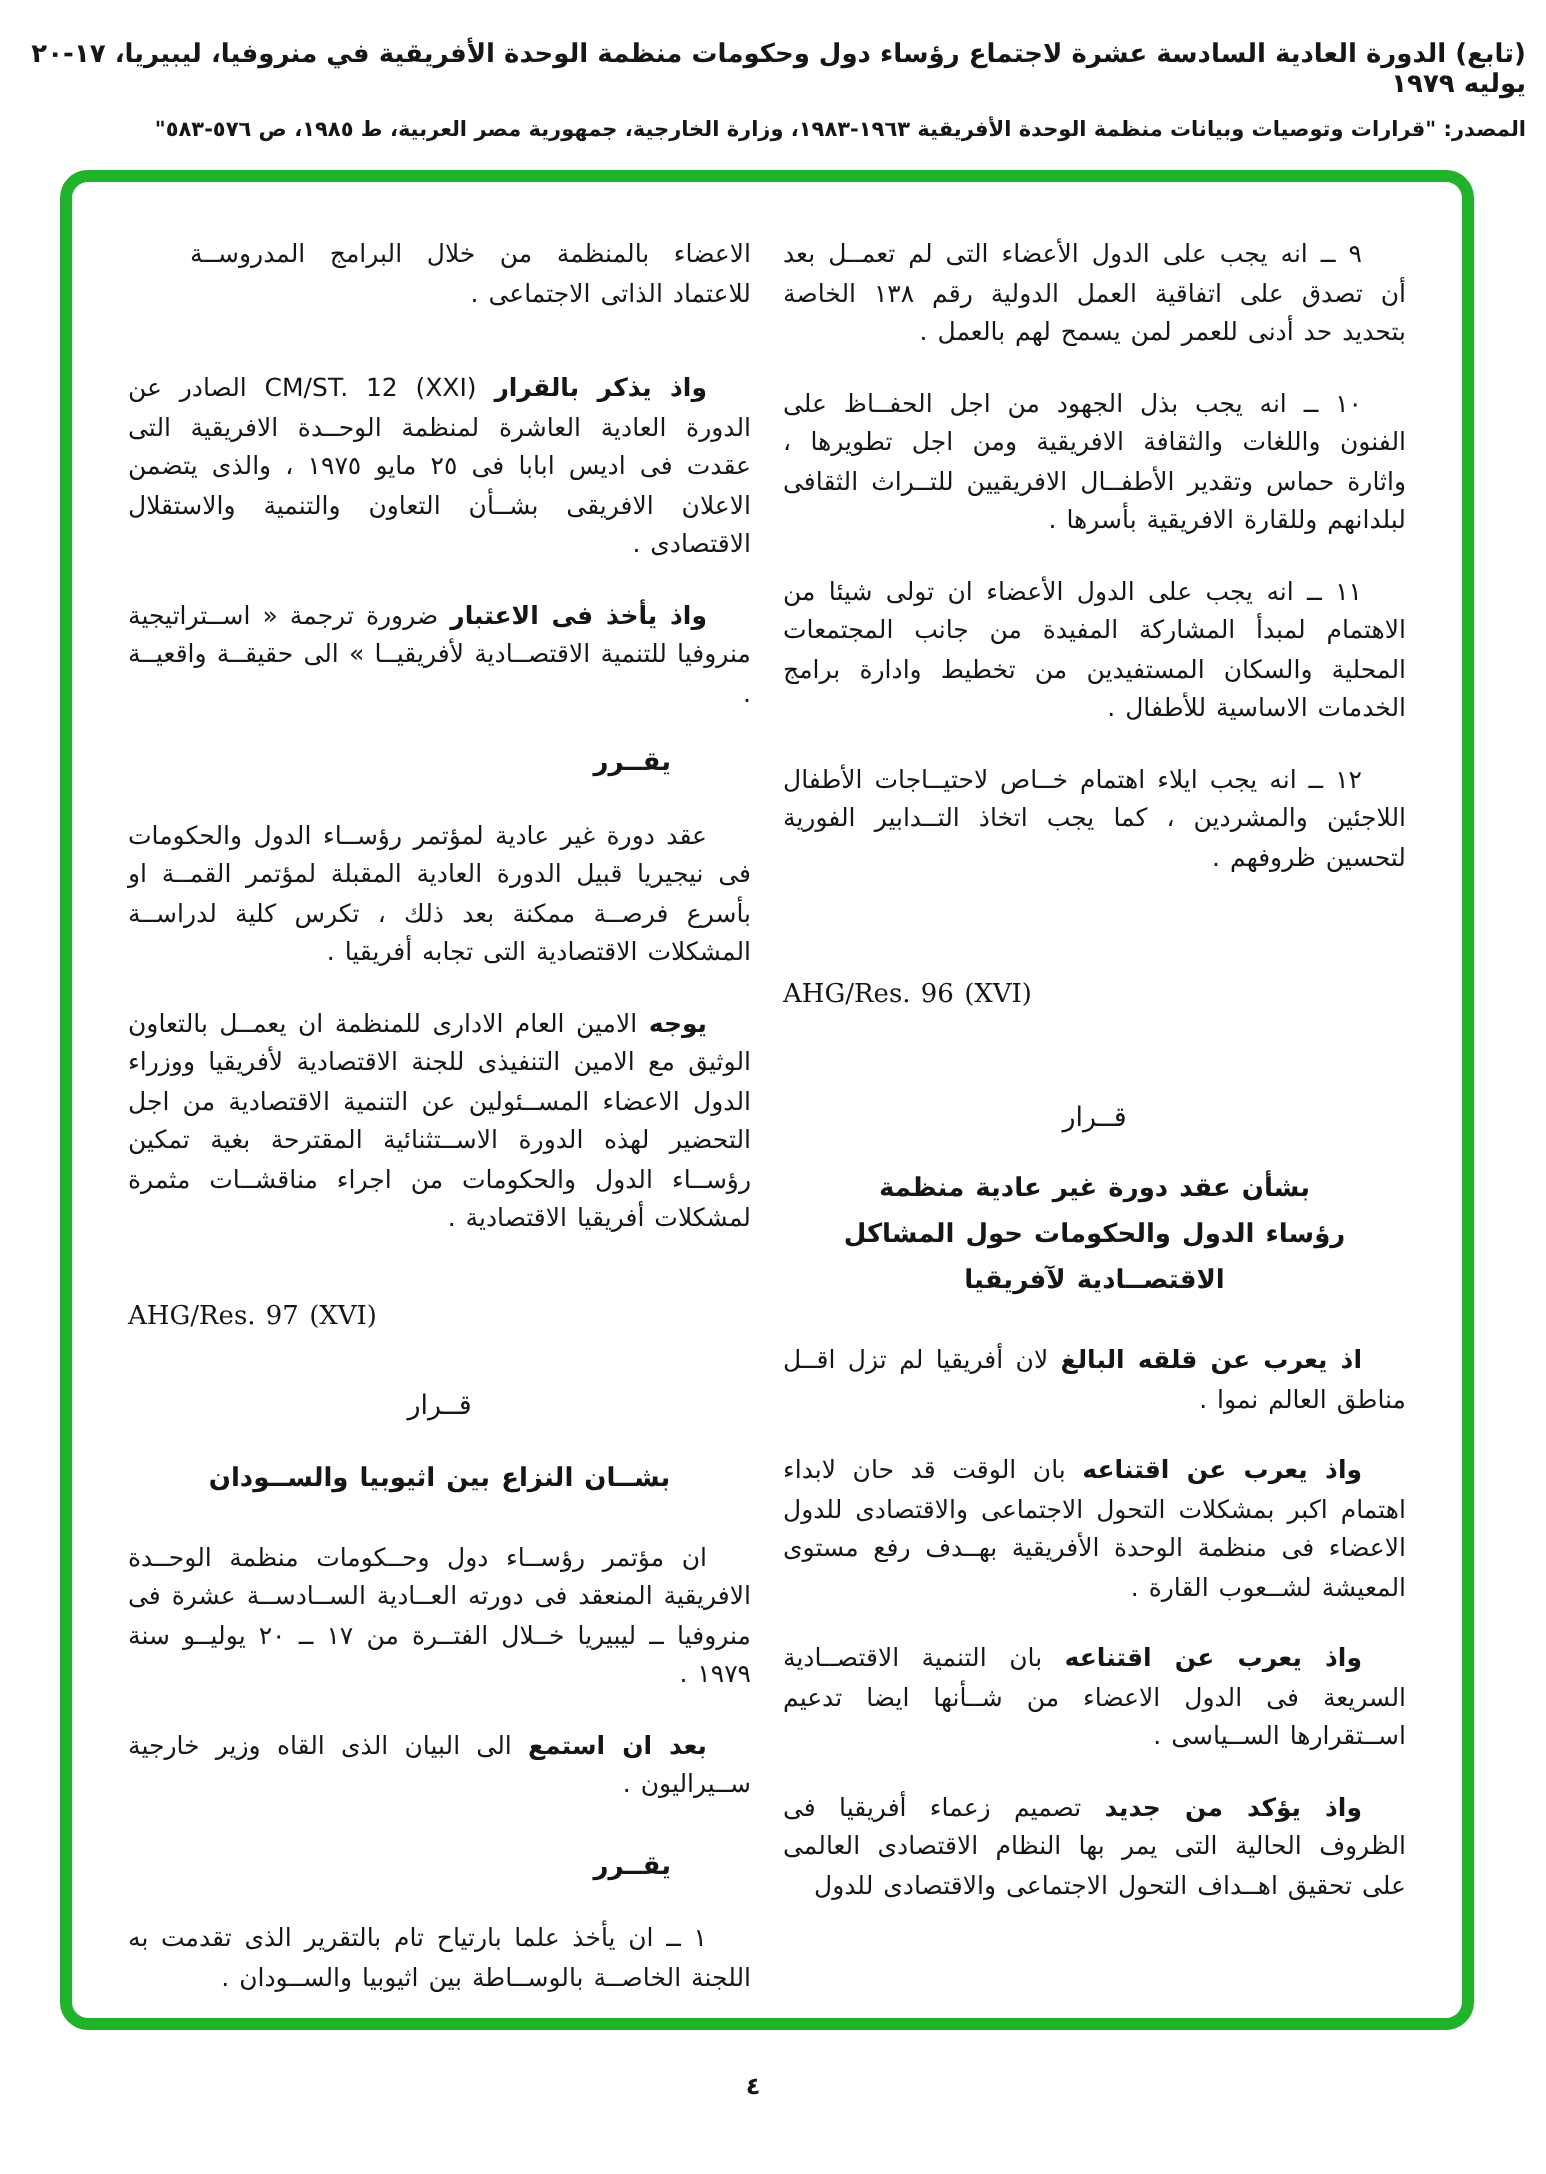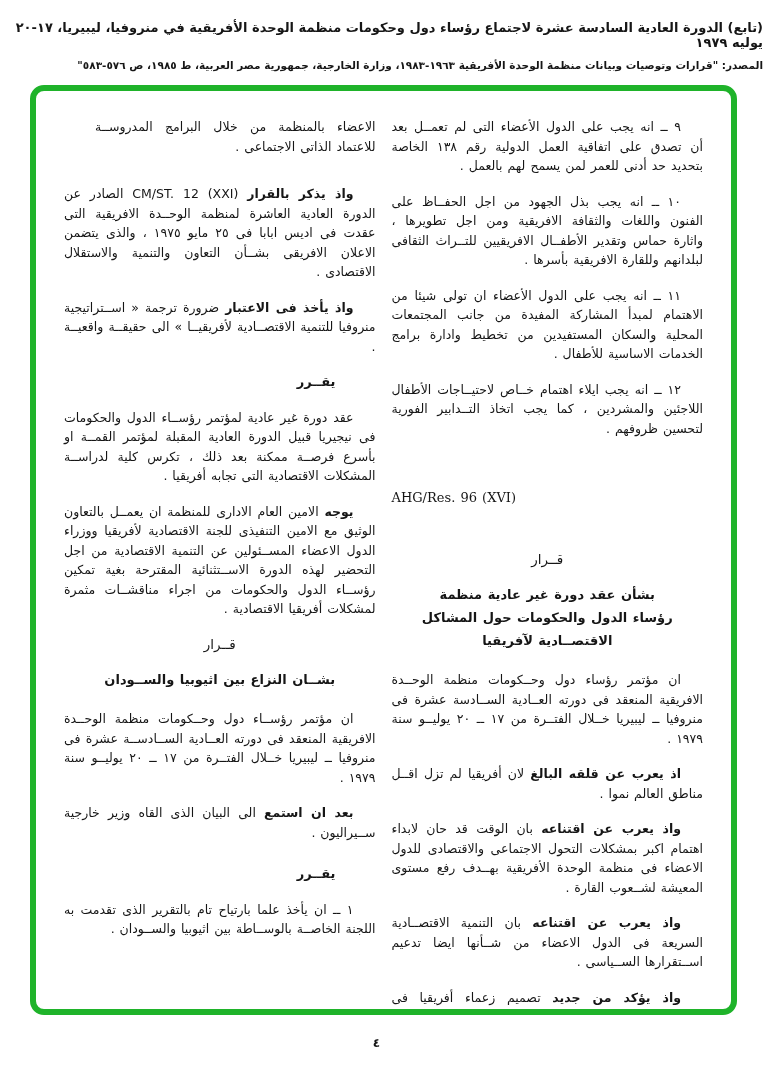--- a/index.html
+++ b/index.html
@@ -124,34 +124,34 @@
     <div class="col">
       <p class="para"><span>٩ ــ انه يجب على الدول الأعضاء التى لم تعمــل بعد أن تصدق على اتفاقية العمل الدولية رقم ١٣٨ الخاصة بتحديد حد أدنى للعمر لمن يسمح لهم بالعمل .</span></p>
       <p class="para"><span>١٠ ــ انه يجب بذل الجهود من اجل الحفــاظ على الفنون واللغات والثقافة الافريقية ومن اجل تطويرها ، واثارة حماس وتقدير الأطفــال الافريقيين للتــراث الثقافى لبلدانهم وللقارة الافريقية بأسرها .</span></p>
       <p class="para"><span>١١ ــ انه يجب على الدول الأعضاء ان تولى شيئا من الاهتمام لمبدأ المشاركة المفيدة من جانب المجتمعات المحلية والسكان المستفيدين من تخطيط وادارة برامج الخدمات الاساسية للأطفال .</span></p>
       <p class="para"><span>١٢ ــ انه يجب ايلاء اهتمام خــاص لاحتيــاجات الأطفال اللاجئين والمشردين ، كما يجب اتخاذ التــدابير الفورية لتحسين ظروفهم .</span></p>
       <p class="para ref ref-gap-lg">AHG/Res. 96 (XVI)</p>
       <p class="para heading">قــرار</p>
       <p class="para sub">بشأن عقد دورة غير عادية منظمة</p>
       <p class="para sub">رؤساء الدول والحكومات حول المشاكل</p>
       <p class="para sub sub-last">الاقتصــادية لآفريقيا</p>
-      <p class="para"><span>ان مؤتمر رؤساء دول وحــكومات منظمة الوحــدة الافريقية المنعقد فى دورته العــادية الســادسة عشرة فى منروفيا ــ ليبيريا خــلال الفتــرة من ١٧ ــ ٢٠ يوليــو سنة ١٩٧٩ .</span></p>
       <p class="para"><b class="lead">اذ يعرب عن قلقه البالغ</b> <span>لان أفريقيا لم تزل اقــل مناطق العالم نموا .</span></p>
       <p class="para"><b class="lead">واذ يعرب عن اقتناعه</b> <span>بان الوقت قد حان لابداء اهتمام اكبر بمشكلات التحول الاجتماعى والاقتصادى للدول الاعضاء فى منظمة الوحدة الأفريقية بهــدف رفع مستوى المعيشة لشــعوب القارة .</span></p>
       <p class="para"><b class="lead">واذ يعرب عن اقتناعه</b> <span>بان التنمية الاقتصــادية السريعة فى الدول الاعضاء من شــأنها ايضا تدعيم اســتقرارها الســياسى .</span></p>
       <p class="para"><b class="lead">واذ يؤكد من جديد</b> <span>تصميم زعماء أفريقيا فى الظروف الحالية التى يمر بها النظام الاقتصادى العالمى على تحقيق اهــداف التحول الاجتماعى والاقتصادى للدول</span></p>
     </div>
 
     <div class="col">
       <p class="para no-indent"><span>الاعضاء بالمنظمة من خلال البرامج المدروســة للاعتماد الذاتى الاجتماعى .</span></p>
       <p class="para" style="margin-top:28px"><b class="lead">واذ يذكر بالقرار</b> <span>CM/ST. 12 (XXI) الصادر عن الدورة العادية العاشرة لمنظمة الوحــدة الافريقية التى عقدت فى اديس ابابا فى ٢٥ مايو ١٩٧٥ ، والذى يتضمن الاعلان الافريقى بشــأن التعاون والتنمية والاستقلال الاقتصادى .</span></p>
       <p class="para"><b class="lead">واذ يأخذ فى الاعتبار</b> <span>ضرورة ترجمة « اســتراتيجية منروفيا للتنمية الاقتصــادية لأفريقيــا » الى حقيقــة واقعيــة .</span></p>
       <p class="para decree">يقــرر</p>
       <p class="para"><span>عقد دورة غير عادية لمؤتمر رؤســاء الدول والحكومات فى نيجيريا قبيل الدورة العادية المقبلة لمؤتمر القمــة او بأسرع فرصــة ممكنة بعد ذلك ، تكرس كلية لدراســة المشكلات الاقتصادية التى تجابه أفريقيا .</span></p>
       <p class="para"><b class="lead">يوجه</b> <span>الامين العام الادارى للمنظمة ان يعمــل بالتعاون الوثيق مع الامين التنفيذى للجنة الاقتصادية لأفريقيا ووزراء الدول الاعضاء المســئولين عن التنمية الاقتصادية من اجل التحضير لهذه الدورة الاســتثنائية المقترحة بغية تمكين رؤســاء الدول والحكومات من اجراء مناقشــات مثمرة لمشكلات أفريقيا الاقتصادية .</span></p>
+      <p class="para ref">AHG/Res. 97 (XVI)</p>
       <p class="para heading">قــرار</p>
       <p class="para sub sub-last">بشــان النزاع بين اثيوبيا والســودان</p>
       <p class="para"><span>ان مؤتمر رؤســاء دول وحــكومات منظمة الوحــدة الافريقية المنعقد فى دورته العــادية الســادســة عشرة فى منروفيا ــ ليبيريا خــلال الفتــرة من ١٧ ــ ٢٠ يوليــو سنة ١٩٧٩ .</span></p>
       <p class="para"><b class="lead">بعد ان استمع</b> <span>الى البيان الذى القاه وزير خارجية ســيراليون .</span></p>
       <p class="para decree" style="margin-top:22px">يقــرر</p>
       <p class="para"><span>١ ــ ان يأخذ علما بارتياح تام بالتقرير الذى تقدمت به اللجنة الخاصــة بالوســاطة بين اثيوبيا والســودان .</span></p>
       <p class="para"></p>
     </div>
 
   </div>

